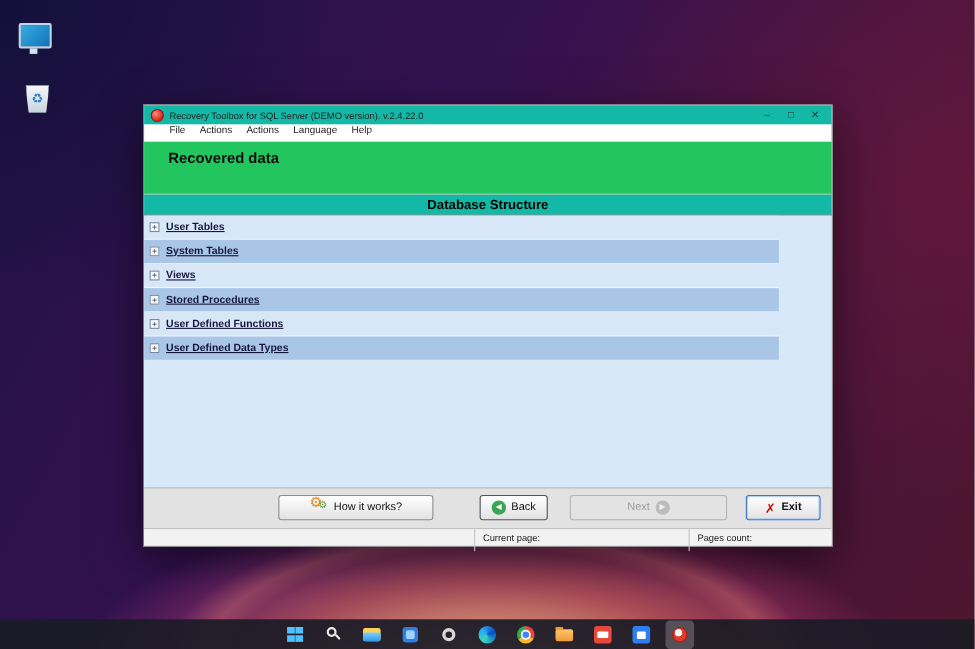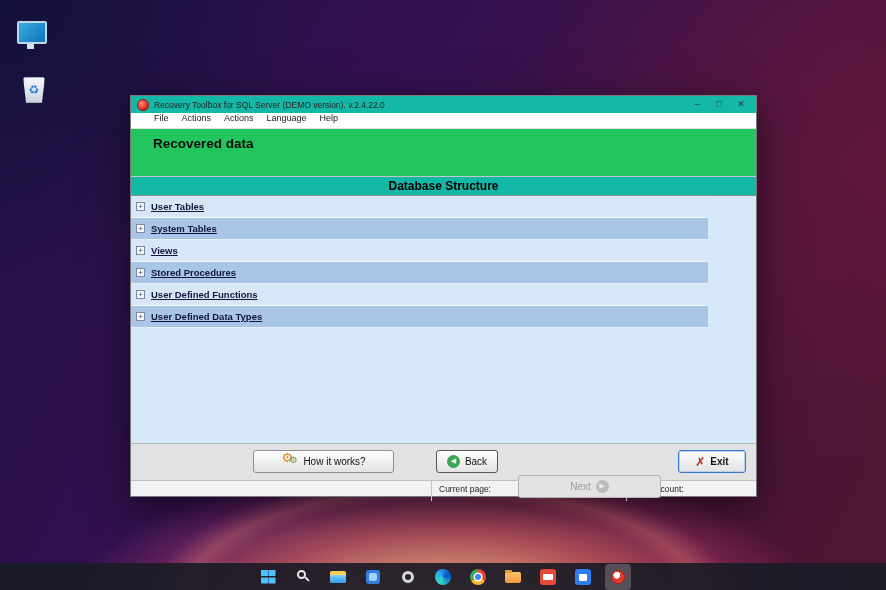--- a/index.html
+++ b/index.html
@@ -37,21 +37,21 @@
   .tree-panel{flex:1;background:var(--panel-bg,#d7e9f9);position:relative;overflow:hidden;}
   .tree-row{height:22px;display:flex;align-items:center;width:577px;box-sizing:border-box;padding-left:5px;border-bottom:1px solid rgba(255,255,255,0.7);}
   .tree-row.light{background:var(--row-light,#d7e7f7);}
   .tree-row.dark{background:var(--row-dark,#a9c6e7);}
   .expand-box{width:9px;height:9px;flex:0 0 auto;border:1px solid #7a8aa0;background:#f4f8fc;font-size:8px;line-height:7px;text-align:center;color:#445;margin-right:6px;box-sizing:border-box;}
   .tree-label{font-weight:bold;font-size:9.5px;color:#14143c;text-decoration:underline;}
   .button-bar{flex:0 0 auto;height:36px;background:#e2e2e2;border-top:1px solid #b5b5b5;position:relative;}
   .btn{position:absolute;top:6px;height:23px;display:flex;align-items:center;justify-content:center;gap:5px;background:linear-gradient(#ffffff,#e2e2e2);border:1px solid #8f8f8f;border-radius:3px;font-size:10px;font-family:inherit;color:#111;padding:0;cursor:default;box-sizing:border-box;}
   .btn.how{left:122px;width:141px;}
   .btn.back{left:305px;width:62px;border-color:#555;}
-  .btn.next{left:387px;width:143px;background:#e3e3e3;color:#9b9b9b;border-color:#b4b4b4;margin-top:25px;}
+  .btn.next{left:387px;width:143px;background:#e3e3e3;color:#9b9b9b;border-color:#b4b4b4;}
   .btn.exit{left:547px;width:68px;border:1px solid #3a76c8;box-shadow:inset 0 0 0 1px #b9d1ef;font-weight:bold;}
   .circle-icon{width:13px;height:13px;border-radius:50%;color:#fff;font-size:7px;line-height:13px;text-align:center;display:inline-block;font-family:"DejaVu Sans",sans-serif;}
   .back-circle{background:var(--back-circle,#3aa655);}
   .next-circle{background:#bcbcbc;color:#ededed;}
   .x-icon{color:var(--exit-x,#cc1111);font-weight:bold;font-size:12px;font-family:"DejaVu Sans",sans-serif;}
   .gear-icon{position:relative;width:17px;height:15px;display:inline-block;}
   .gear-icon::before{content:"⚙";position:absolute;left:0;top:-4px;font-size:13px;color:#e8831c;font-family:"DejaVu Sans",sans-serif;}
   .gear-icon::after{content:"⚙";position:absolute;left:8px;top:1px;font-size:9px;color:#5a9e32;font-family:"DejaVu Sans",sans-serif;}
   .statusbar{flex:0 0 auto;height:16px;background:#f2f2f2;border-top:1px solid #c0c0c0;display:flex;align-items:center;font-size:8.5px;color:#222;box-sizing:border-box;}
   .status-spacer{flex:1;height:100%;}

